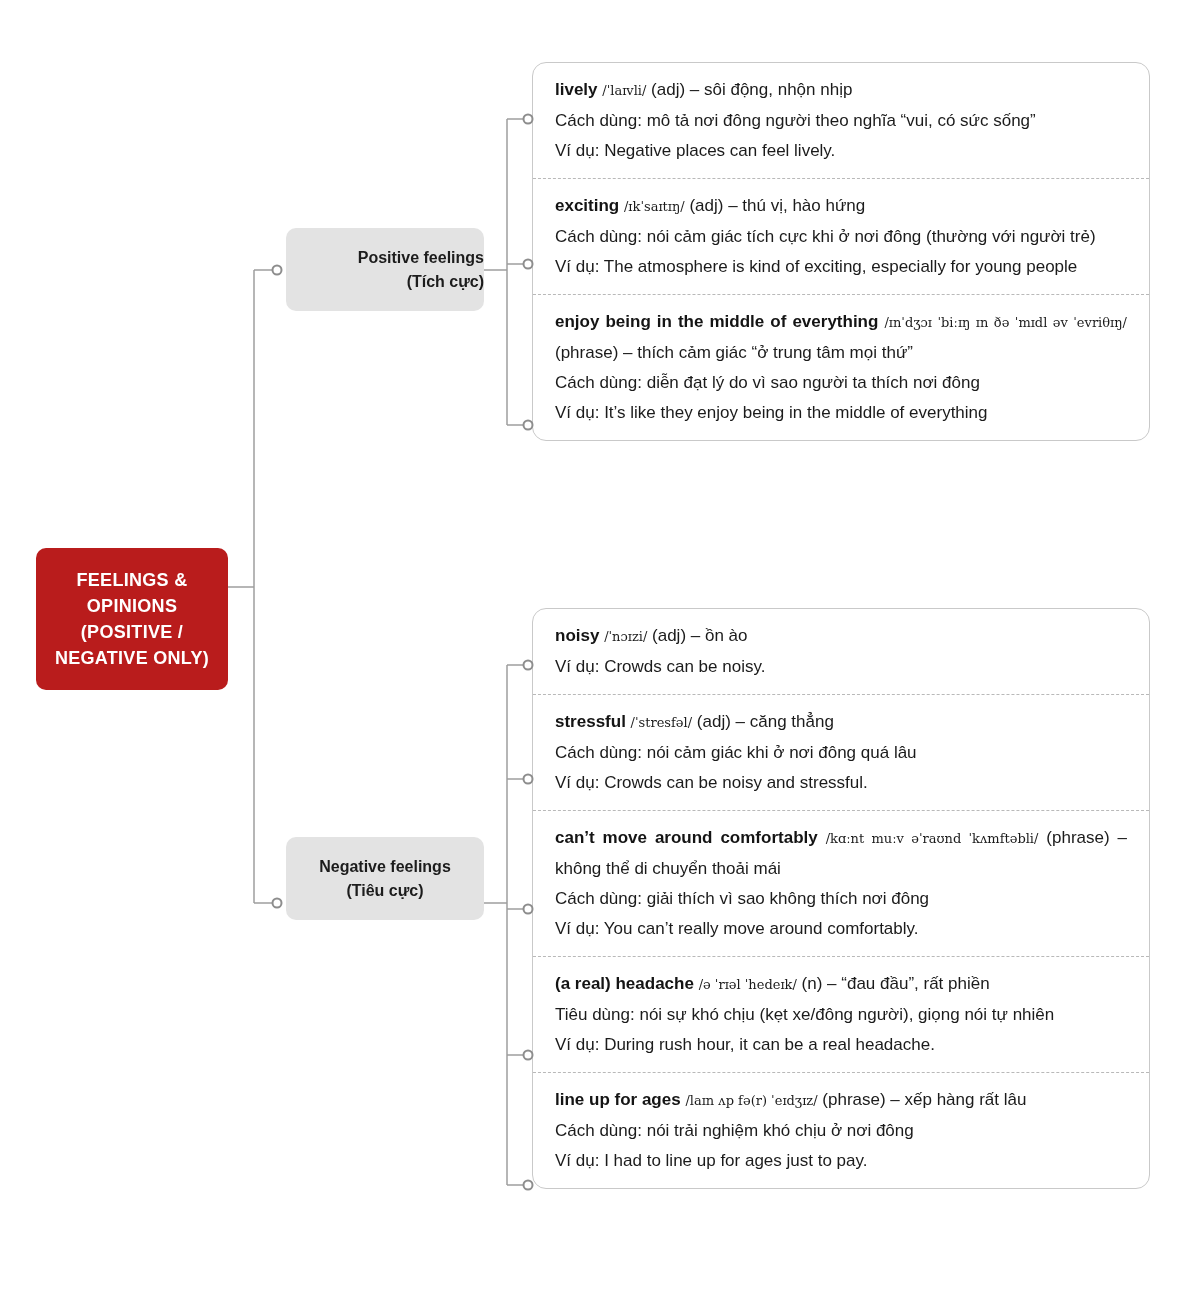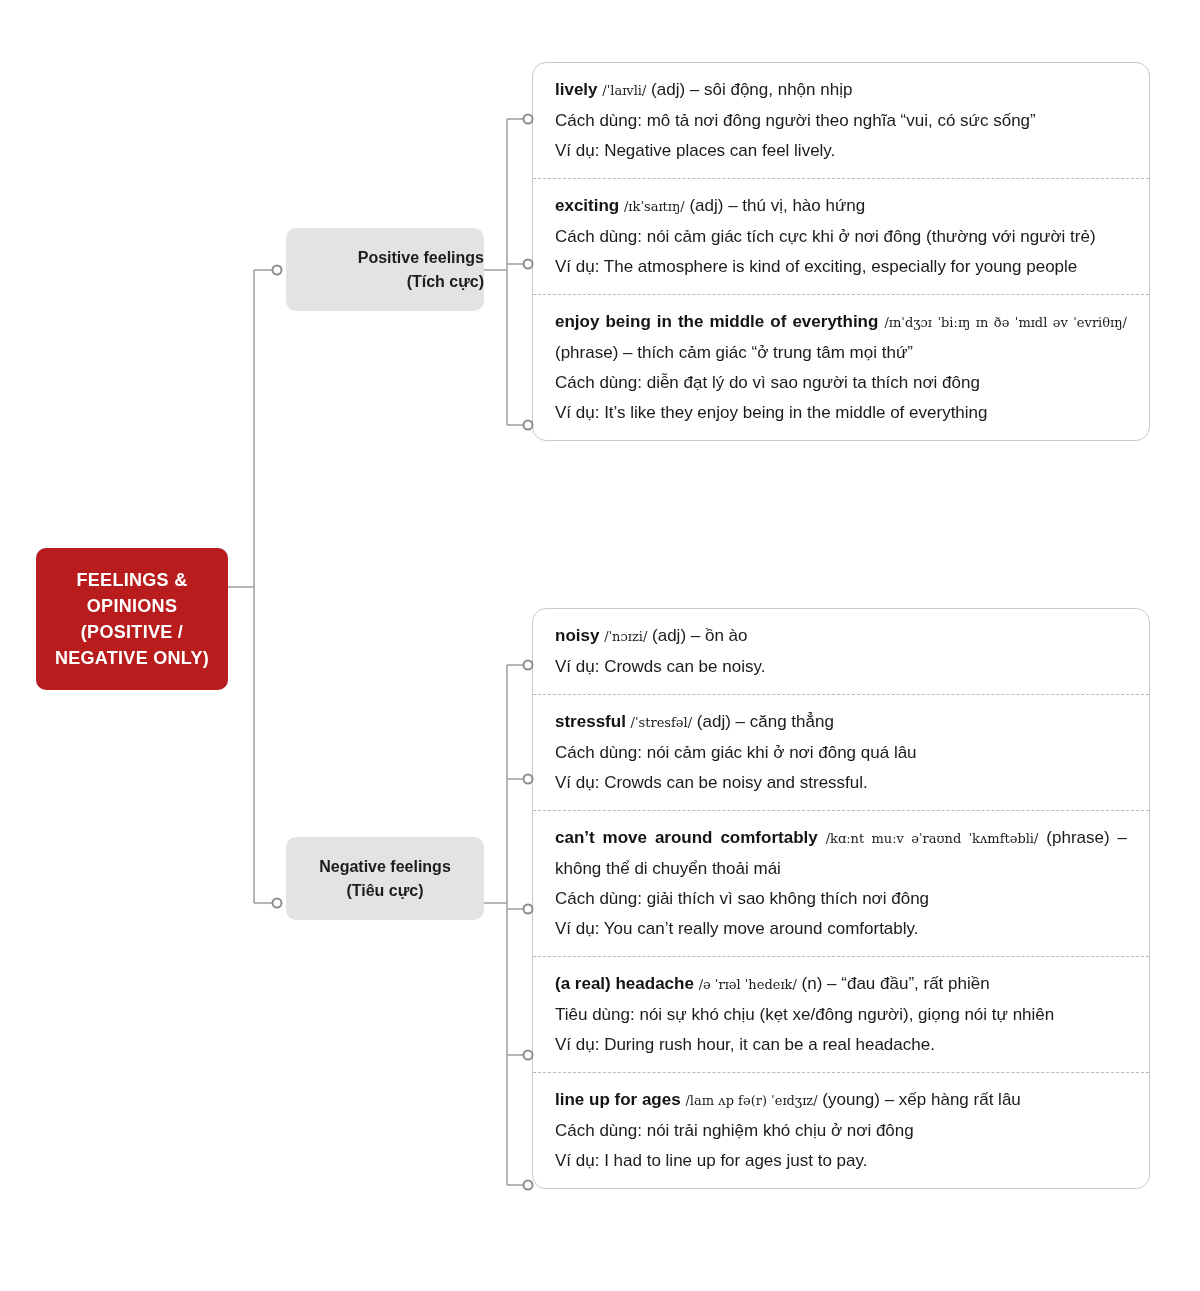--- a/index.html
+++ b/index.html
@@ -106,21 +106,21 @@
     <p class="line">Ví dụ: You can’t really move around comfortably.</p>
   </article>
 
   <article class="entry">
     <p class="line head"><b class="term">(a real) headache</b> <span class="ipa">/ə ˈrɪəl ˈhedeɪk/</span> <span class="gram">(n) – “đau đầu”, rất phiền</span></p>
     <p class="line">Tiêu dùng: nói sự khó chịu (kẹt xe/đông người), giọng nói tự nhiên</p>
     <p class="line">Ví dụ: During rush hour, it can be a real headache.</p>
   </article>
 
   <article class="entry">
-    <p class="line head"><b class="term">line up for ages</b> <span class="ipa">/laɪn ʌp fə(r) ˈeɪdʒɪz/</span> <span class="gram">(young) – xếp hàng rất lâu</span></p>
+    <p class="line head"><b class="term">line up for ages</b> <span class="ipa">/laɪn ʌp fə(r) ˈeɪdʒɪz/</span> <span class="gram">(phrase) – xếp hàng rất lâu</span></p>
     <p class="line">Cách dùng: nói trải nghiệm khó chịu ở nơi đông</p>
     <p class="line">Ví dụ: I had to line up for ages just to pay.</p>
   </article>
 
 </section>
 
 <svg class="connectors" width="1200" height="1291" viewBox="0 0 1200 1291" aria-hidden="true">
   <g stroke="#9e9e9e" stroke-width="1.5" fill="none">
 
     <path d="M228 587 H254 M254 270 V903 M254 270 H272 M254 903 H272"></path>

